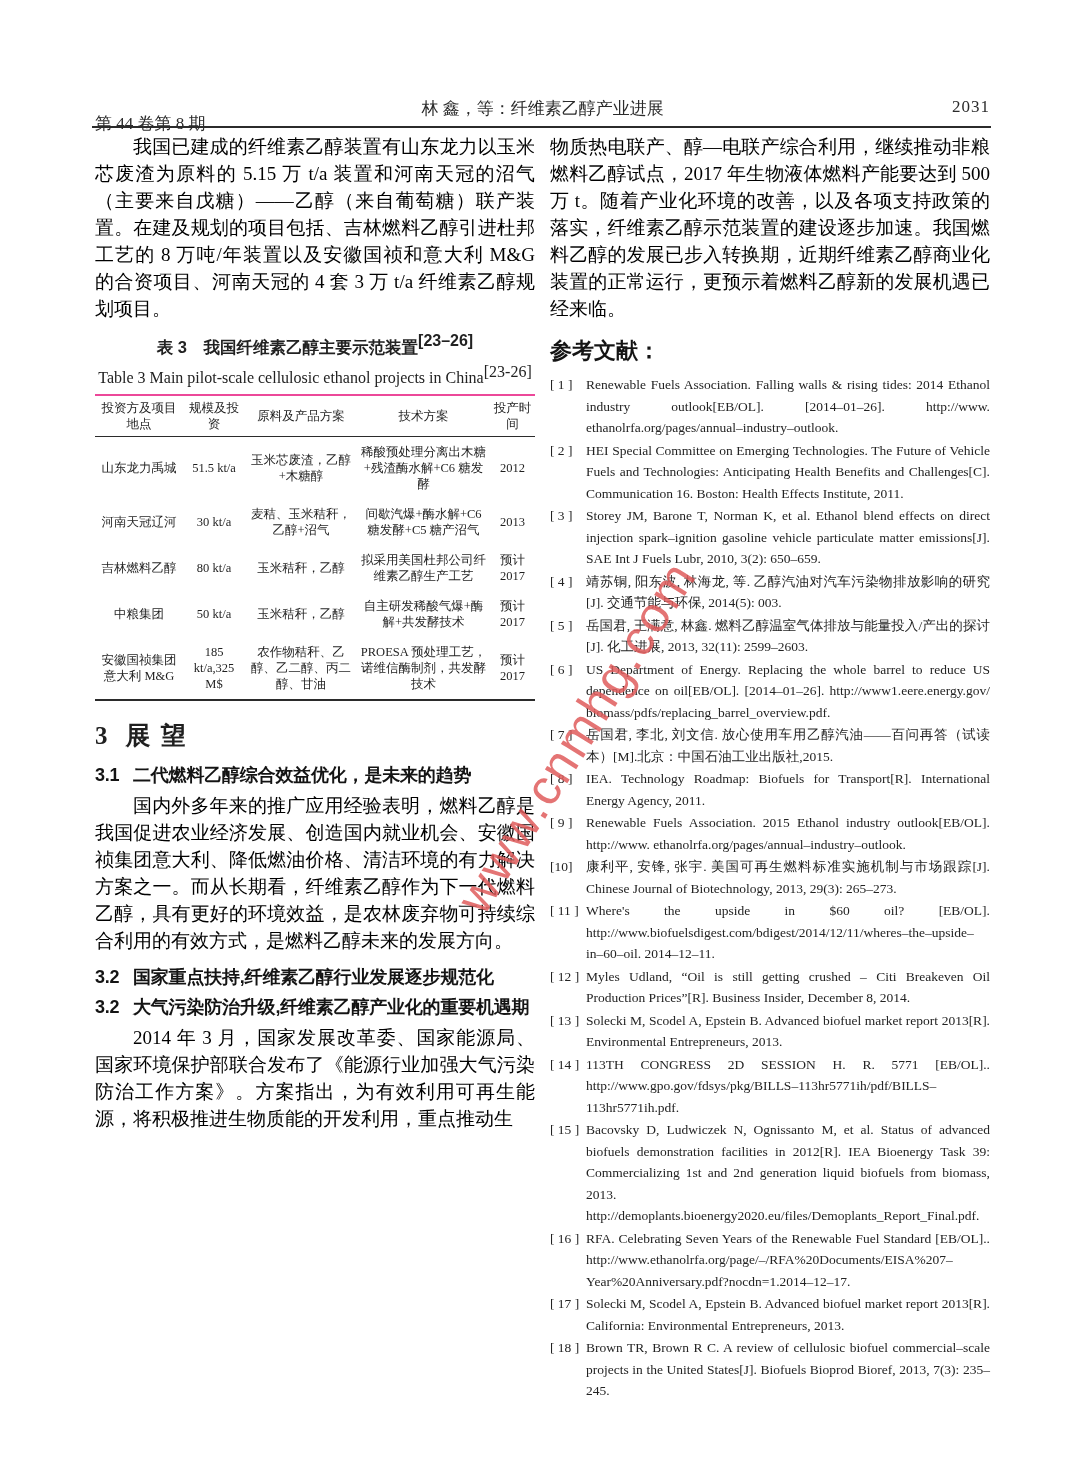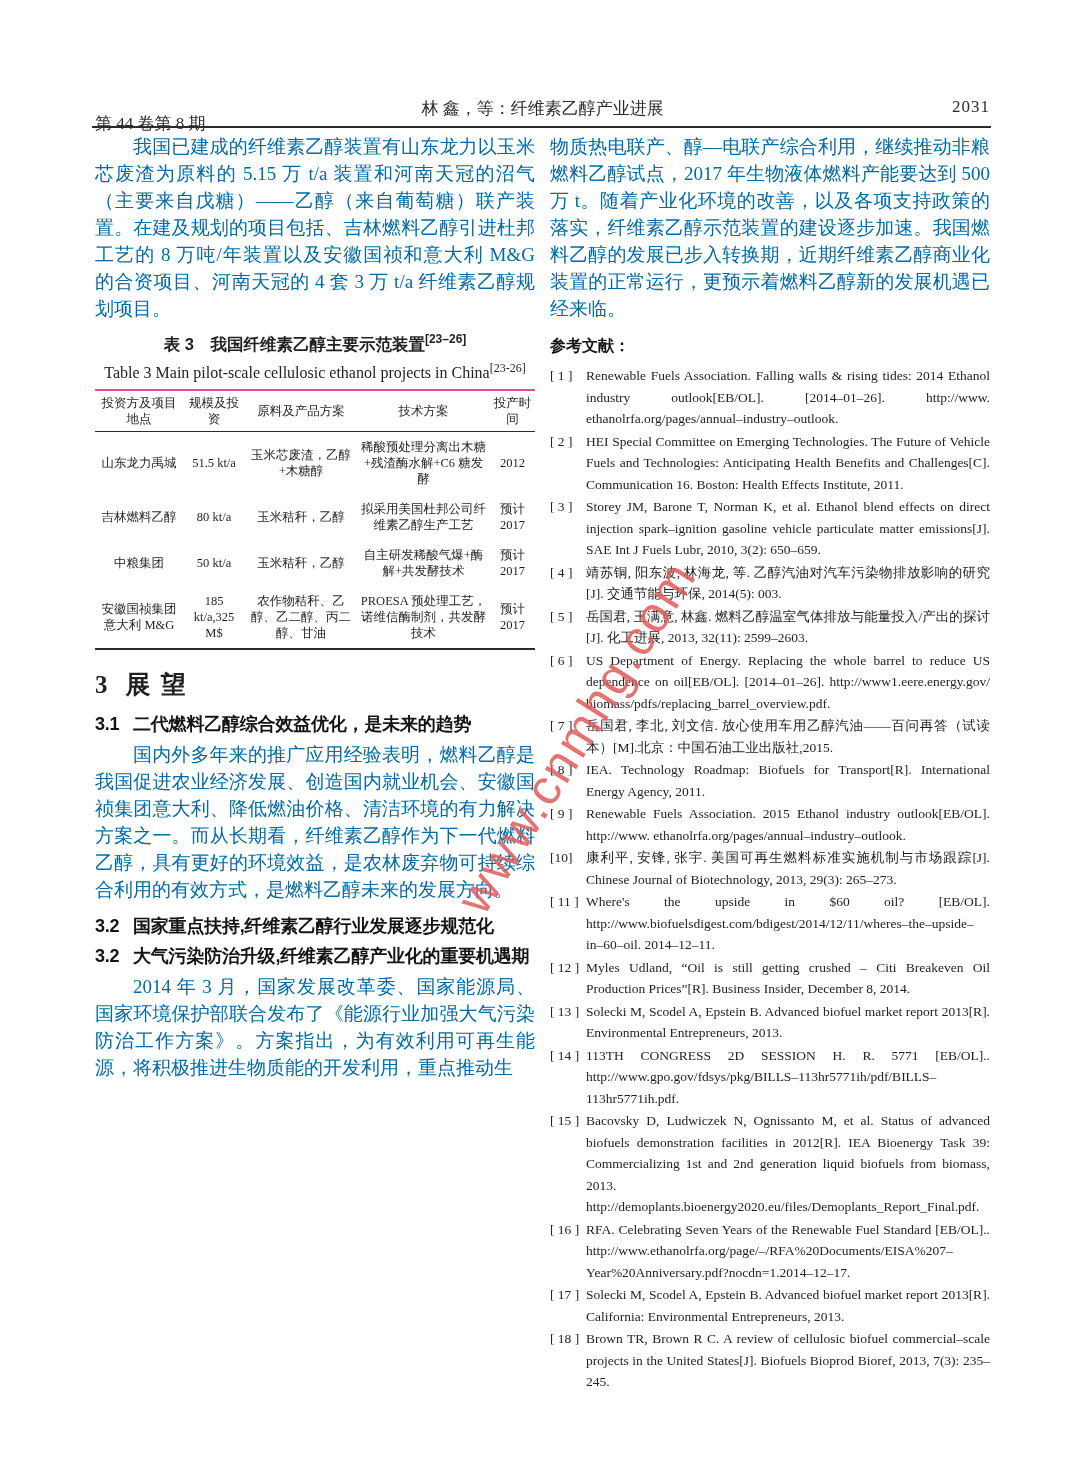--- a/index.html
+++ b/index.html
@@ -16,48 +16,48 @@
   .hdr .mid   { position:absolute; left:0; right:0; top:0; text-align:center; }
   .hdr .right { position:absolute; right:0; top:0; letter-spacing:1px; }
   .hdr-rule { position:absolute; top:126px; left:92px; width:899px; border-top:2.5px solid #2b2b2b; }
 
   
   .col { position:absolute; top:133px; width:440px; }
   .col-left  { left:95px; }
   .col-right { left:550px; }
 
   .para {
-    font-size:19px; line-height:27px; text-align:justify; color:#0369a1;
+    font-size:19px; line-height:27px; text-align:justify; color:#000000;
     margin:0 0 10px 0;
   }
   .indent { text-indent:2em; }
 
   
   .tbl-cap-cn { font-family:"Liberation Sans","DejaVu Sans",sans-serif; font-weight:bold; font-size:16.5px; text-align:center; margin:8px 0 2px 0; }
   .tbl-cap-en { font-weight:normal; font-size:16px; line-height:21px; text-align:center; margin:0 0 6px 0; }
-  sup { font-size:12px;text-align:right; }
+  sup { font-size:16px;text-align:right; }
   table.demo { border-collapse:collapse; width:440px; table-layout:fixed;
     border-top:2px solid #ec4899; border-bottom:2px solid #2b2b2b;
     font-size:12.5px; line-height:16px; color:#1f1f1f; }
   table.demo th { font-weight:normal; border-bottom:1.2px solid #2b2b2b; padding:4px 1px; text-align:center; }
   table.demo td { padding:7px 1px; text-align:center; vertical-align:middle; }
   .cw1{width:88px;} .cw2{width:62px;} .cw3{width:112px;} .cw4{width:133px;} .cw5{width:45px;}
 
   
   .h-sec { font-size:25px; font-weight:bold; color:#1f1f1f; margin:18px 0 10px 0; letter-spacing:2px; }
   .h-sec .num { margin-right:18px; letter-spacing:0; }
   .h-sub { font-family:"Liberation Sans","DejaVu Sans",sans-serif; font-weight:bold;
     font-size:18px; line-height:26px; color:#141414; margin:4px 0 4px 0; letter-spacing:-0.2px;
     display:flex; }
   .h-sub .num { flex:0 0 38px; }
   .h-sub .ttl { flex:1; }
 
   
   .refs-head { font-family:"Liberation Sans","DejaVu Sans",sans-serif; font-weight:bold;
-    font-size:16px; margin:14px 0 8px 0; color:#141414; }
+    font-size:22px; margin:14px 0 8px 0; color:#141414; }
   .ref { display:flex; font-size:13.5px; line-height:21.5px; text-align:justify; color:#232323; margin-bottom:1px; }
   .ref-label { flex:0 0 36px; white-space:nowrap; }
   .ref-text { flex:1; word-break:break-word; }
   .cont-note { font-size:16px; text-align:right; margin-top:8px; padding-right:6px; }
 
   
   .watermark {
     position:absolute; left:380px; top:718px; width:380px; text-align:center;
     font-family:"Liberation Sans","DejaVu Sans",sans-serif;
     font-size:50px; letter-spacing:2px; white-space:nowrap;
@@ -106,20 +106,27 @@
       </thead>
       <tbody>
         <tr>
           <td>山东龙力禹城</td>
           <td>51.5 kt/a</td>
           <td>玉米芯废渣，乙醇+木糖醇</td>
           <td>稀酸预处理分离出木糖+残渣酶水解+C6 糖发酵</td>
           <td>2012</td>
         </tr>
         <tr>
+          <td>河南天冠辽河</td>
+          <td>30 kt/a</td>
+          <td>麦秸、玉米秸秆，乙醇+沼气</td>
+          <td>间歇汽爆+酶水解+C6 糖发酵+C5 糖产沼气</td>
+          <td>2013</td>
+        </tr>
+        <tr>
           <td>吉林燃料乙醇</td>
           <td>80 kt/a</td>
           <td>玉米秸秆，乙醇</td>
           <td>拟采用美国杜邦公司纤维素乙醇生产工艺</td>
           <td>预计 2017</td>
         </tr>
         <tr>
           <td>中粮集团</td>
           <td>50 kt/a</td>
           <td>玉米秸秆，乙醇</td>

